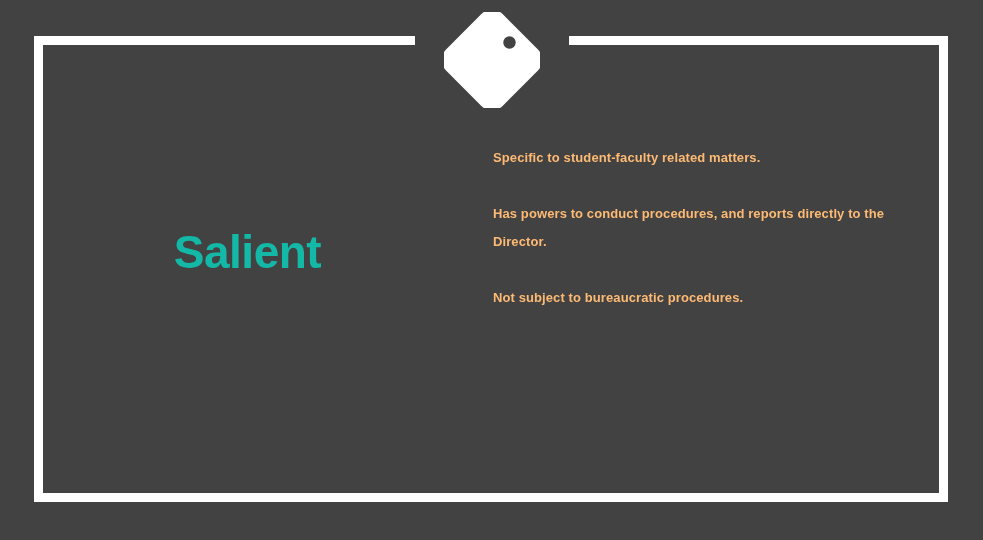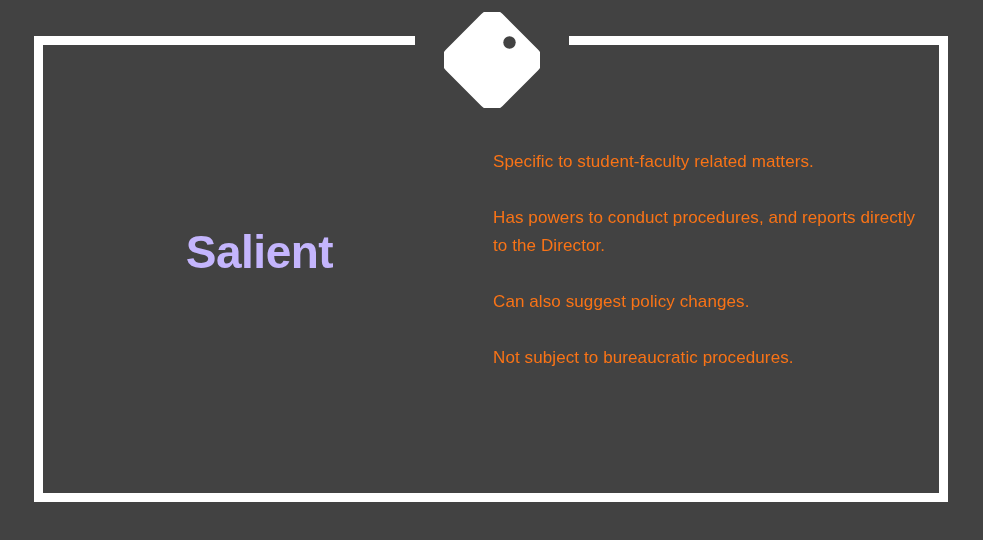--- a/index.html
+++ b/index.html
@@ -37,43 +37,43 @@
     left: 444px;
     top: 12px;
     width: 96px;
     height: 96px;
   }
   #tag-icon svg { display: block; width: 96px; height: 96px; }
 
   
   #title-block {
     position: absolute;
-    left: 72px;
+    left: 60px;
     top: 225px;
     width: 375px;
     text-align: center;
-    color: #c4b5fd;
+    color: #14b8a6;
     font-size: 46px;
     font-weight: bold;
     line-height: 54px;
     letter-spacing: -0.5px;
   }
   #title-block .title-line { display: block; white-space: nowrap; }
 
   
   #features-list {
     position: absolute;
     left: 493px;
     top: 131px;
     width: 432px;
   }
   .feature-item {
-    color: #f97316;
-    font-size: 17px;
-    font-weight: normal;
+    color: #fdba74;
+    font-size: 13px;
+    font-weight: bold;
     line-height: 28px;
     letter-spacing: 0.1px;
     margin-bottom: 28px;
   }
   .feature-item:last-child { margin-bottom: 8px; }
 </style>
 </head>
 <body>
 
 <div id="slide">
@@ -93,17 +93,16 @@
     </svg>
   </div>
 
   <div id="title-block">
     <span class="title-line">Salient</span>
   </div>
 
   <div id="features-list">
     <p class="feature-item">Specific to student-faculty related matters.</p>
     <p class="feature-item">Has powers to conduct procedures, and reports directly to the Director.</p>
-    <p class="feature-item">Can also suggest policy changes.</p>
     <p class="feature-item">Not subject to bureaucratic procedures.</p>
   </div>
 
 </div>
 
 </body></html>

